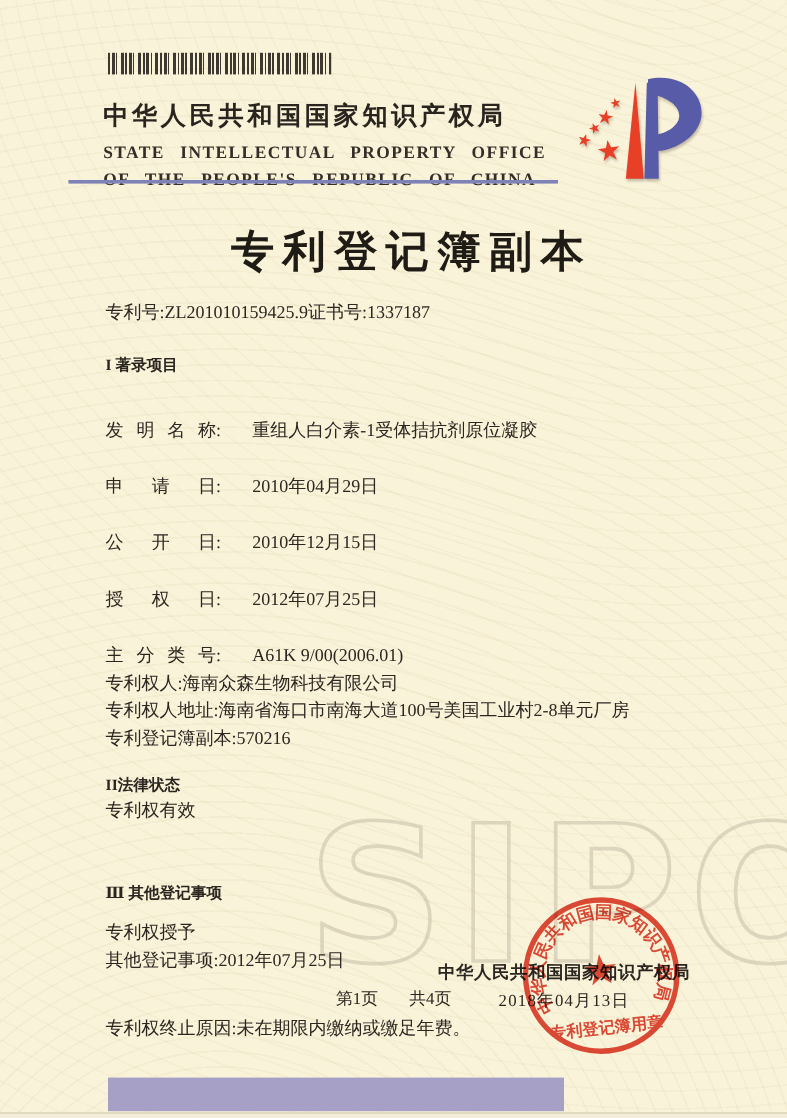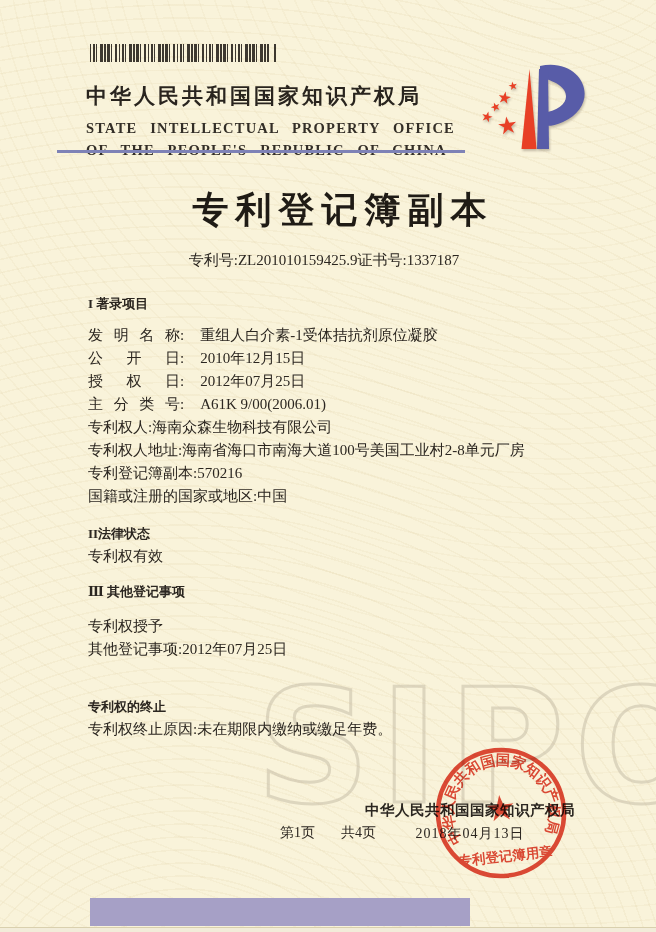--- a/index.html
+++ b/index.html
@@ -25,30 +25,30 @@
   .office-cn{font-size:21px;font-weight:bold;letter-spacing:3px;color:#29241e;}
   .office-en{font-size:14.5px;font-weight:bold;letter-spacing:1.2px;word-spacing:8px;line-height:22px;color:#332e27;}
   .office-en.first{margin-top:7px;}
   .rule{position:absolute;left:57px;top:150px;width:408px;height:2.5px;background:#7e82b6;}
   
   .logo{position:absolute;left:476px;top:56px;filter:drop-shadow(1.5px 2px 1px rgba(130,120,105,0.45));}
   
   .doc-title{position:absolute;left:30px;right:0;top:186px;text-align:center;
     font-size:36px;font-weight:bold;letter-spacing:7px;color:#1f1b15;font-family:Liberation Serif, serif;}
   
-  .numrow{position:absolute;left:88px;right:96px;top:251px;display:flex;justify-content:center;font-size:15px;}
+  .numrow{position:absolute;left:88px;right:96px;top:251px;display:flex;justify-content:flex-start;font-size:15px;}
   
   .main{position:absolute;left:88px;right:48px;top:292px;font-size:15px;line-height:23px;z-index:2;}
   .sec-head{font-weight:bold;font-size:13px;}
   .sec1-head{margin-bottom:9px;}
   .frow{white-space:nowrap;}
-  .flabel{display:inline-block;width:92px;text-align:justify;text-align-last:justify;}
-  .fvalue{margin-left:16px;}
+  .flabel{display:inline-block;width:92px;text-align:justify;text-align-last:justify;margin-top:24px;}
+  .fvalue{margin-left:26px;}
   .sec2{margin-top:14px;}
-  .sec3{margin-top:12px;}
+  .sec3{margin-top:44px;}
   .sub-head{font-weight:normal;margin-top:12px;}
   .term-block{margin-top:34px;}
   
   .signature{position:absolute;right:28px;top:801px;width:316px;text-align:center;z-index:2;}
   .issuer{font-size:14.5px;font-weight:bold;letter-spacing:0.5px;}
   .issue-date{font-size:14px;margin-top:5px;letter-spacing:1px;}
   
   .stamp{position:absolute;left:430px;top:742px;z-index:3;mix-blend-mode:multiply;opacity:.9;}
   
   .footer{position:absolute;left:0;right:0;top:824px;text-align:center;font-size:14px;z-index:2;}
@@ -106,45 +106,46 @@
   </div>
 
   <div class="main">
 
     <div class="sec-head sec1-head">I 著录项目</div>
 
     <div class="frow">
       <span class="flabel">发明名称</span><span>:</span><span class="fvalue">重组人白介素-1受体拮抗剂原位凝胶</span>
     </div>
     <div class="frow">
+      <span class="flabel">申请日</span><span>:</span><span class="fvalue">2010年04月29日</span>
+    </div>
+    <div class="frow">
       <span class="flabel">公开日</span><span>:</span><span class="fvalue">2010年12月15日</span>
     </div>
     <div class="frow">
       <span class="flabel">授权日</span><span>:</span><span class="fvalue">2012年07月25日</span>
     </div>
     <div class="frow">
       <span class="flabel">主分类号</span><span>:</span><span class="fvalue">A61K 9/00(2006.01)</span>
     </div>
 
     <div>专利权人:海南众森生物科技有限公司</div>
     <div>专利权人地址:海南省海口市南海大道100号美国工业村2-8单元厂房</div>
     <div>专利登记簿副本:570216</div>
-    <div>国籍或注册的国家或地区:中国</div>
 
     <div class="sec2">
       <div class="sec-head">II法律状态</div>
       <div>专利权有效</div>
     </div>
 
     <div class="sec3">
       <div class="sec-head">Ⅲ 其他登记事项</div>
       <div class="sub-head">专利权授予</div>
       <div>其他登记事项:2012年07月25日</div>
       <div class="term-block">
-        <div class="sec-head">专利权的终止</div>
         <div>专利权终止原因:未在期限内缴纳或缴足年费。</div>
       </div>
     </div>
   </div>
 
   <div class="signature">
     <div class="issuer">中华人民共和国国家知识产权局</div>
     <div class="issue-date">2018年04月13日</div>
   </div>
 

